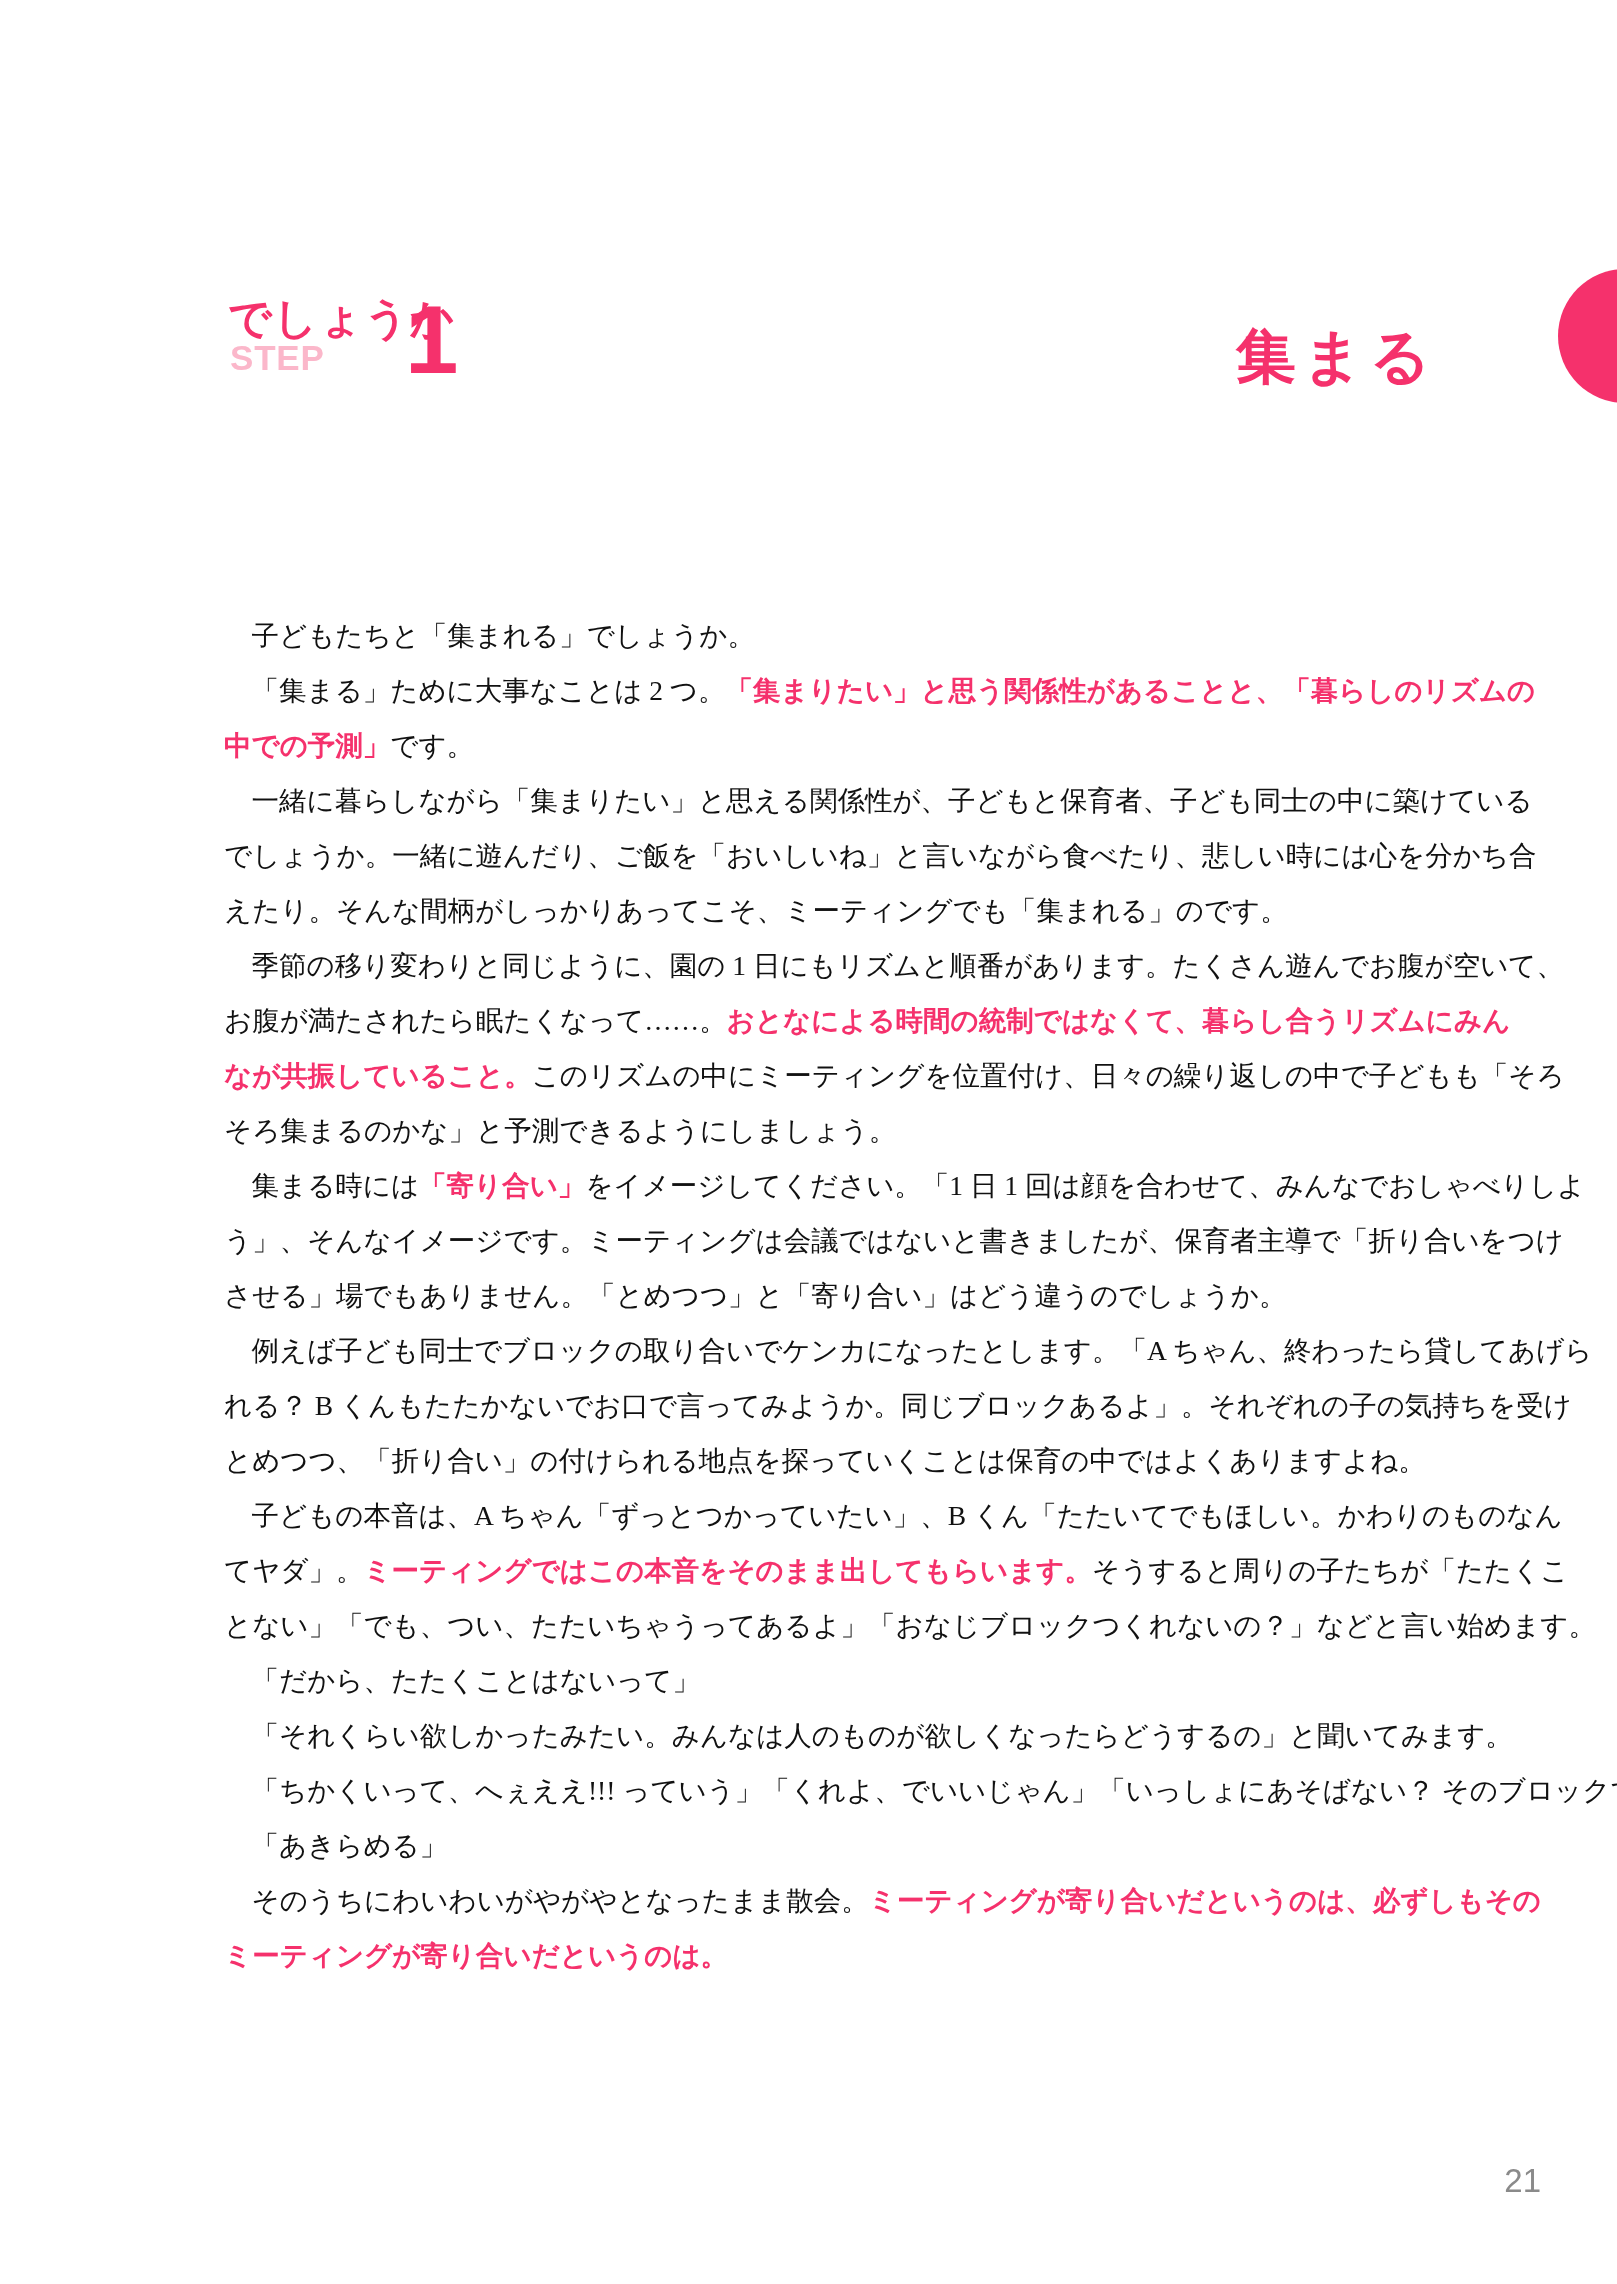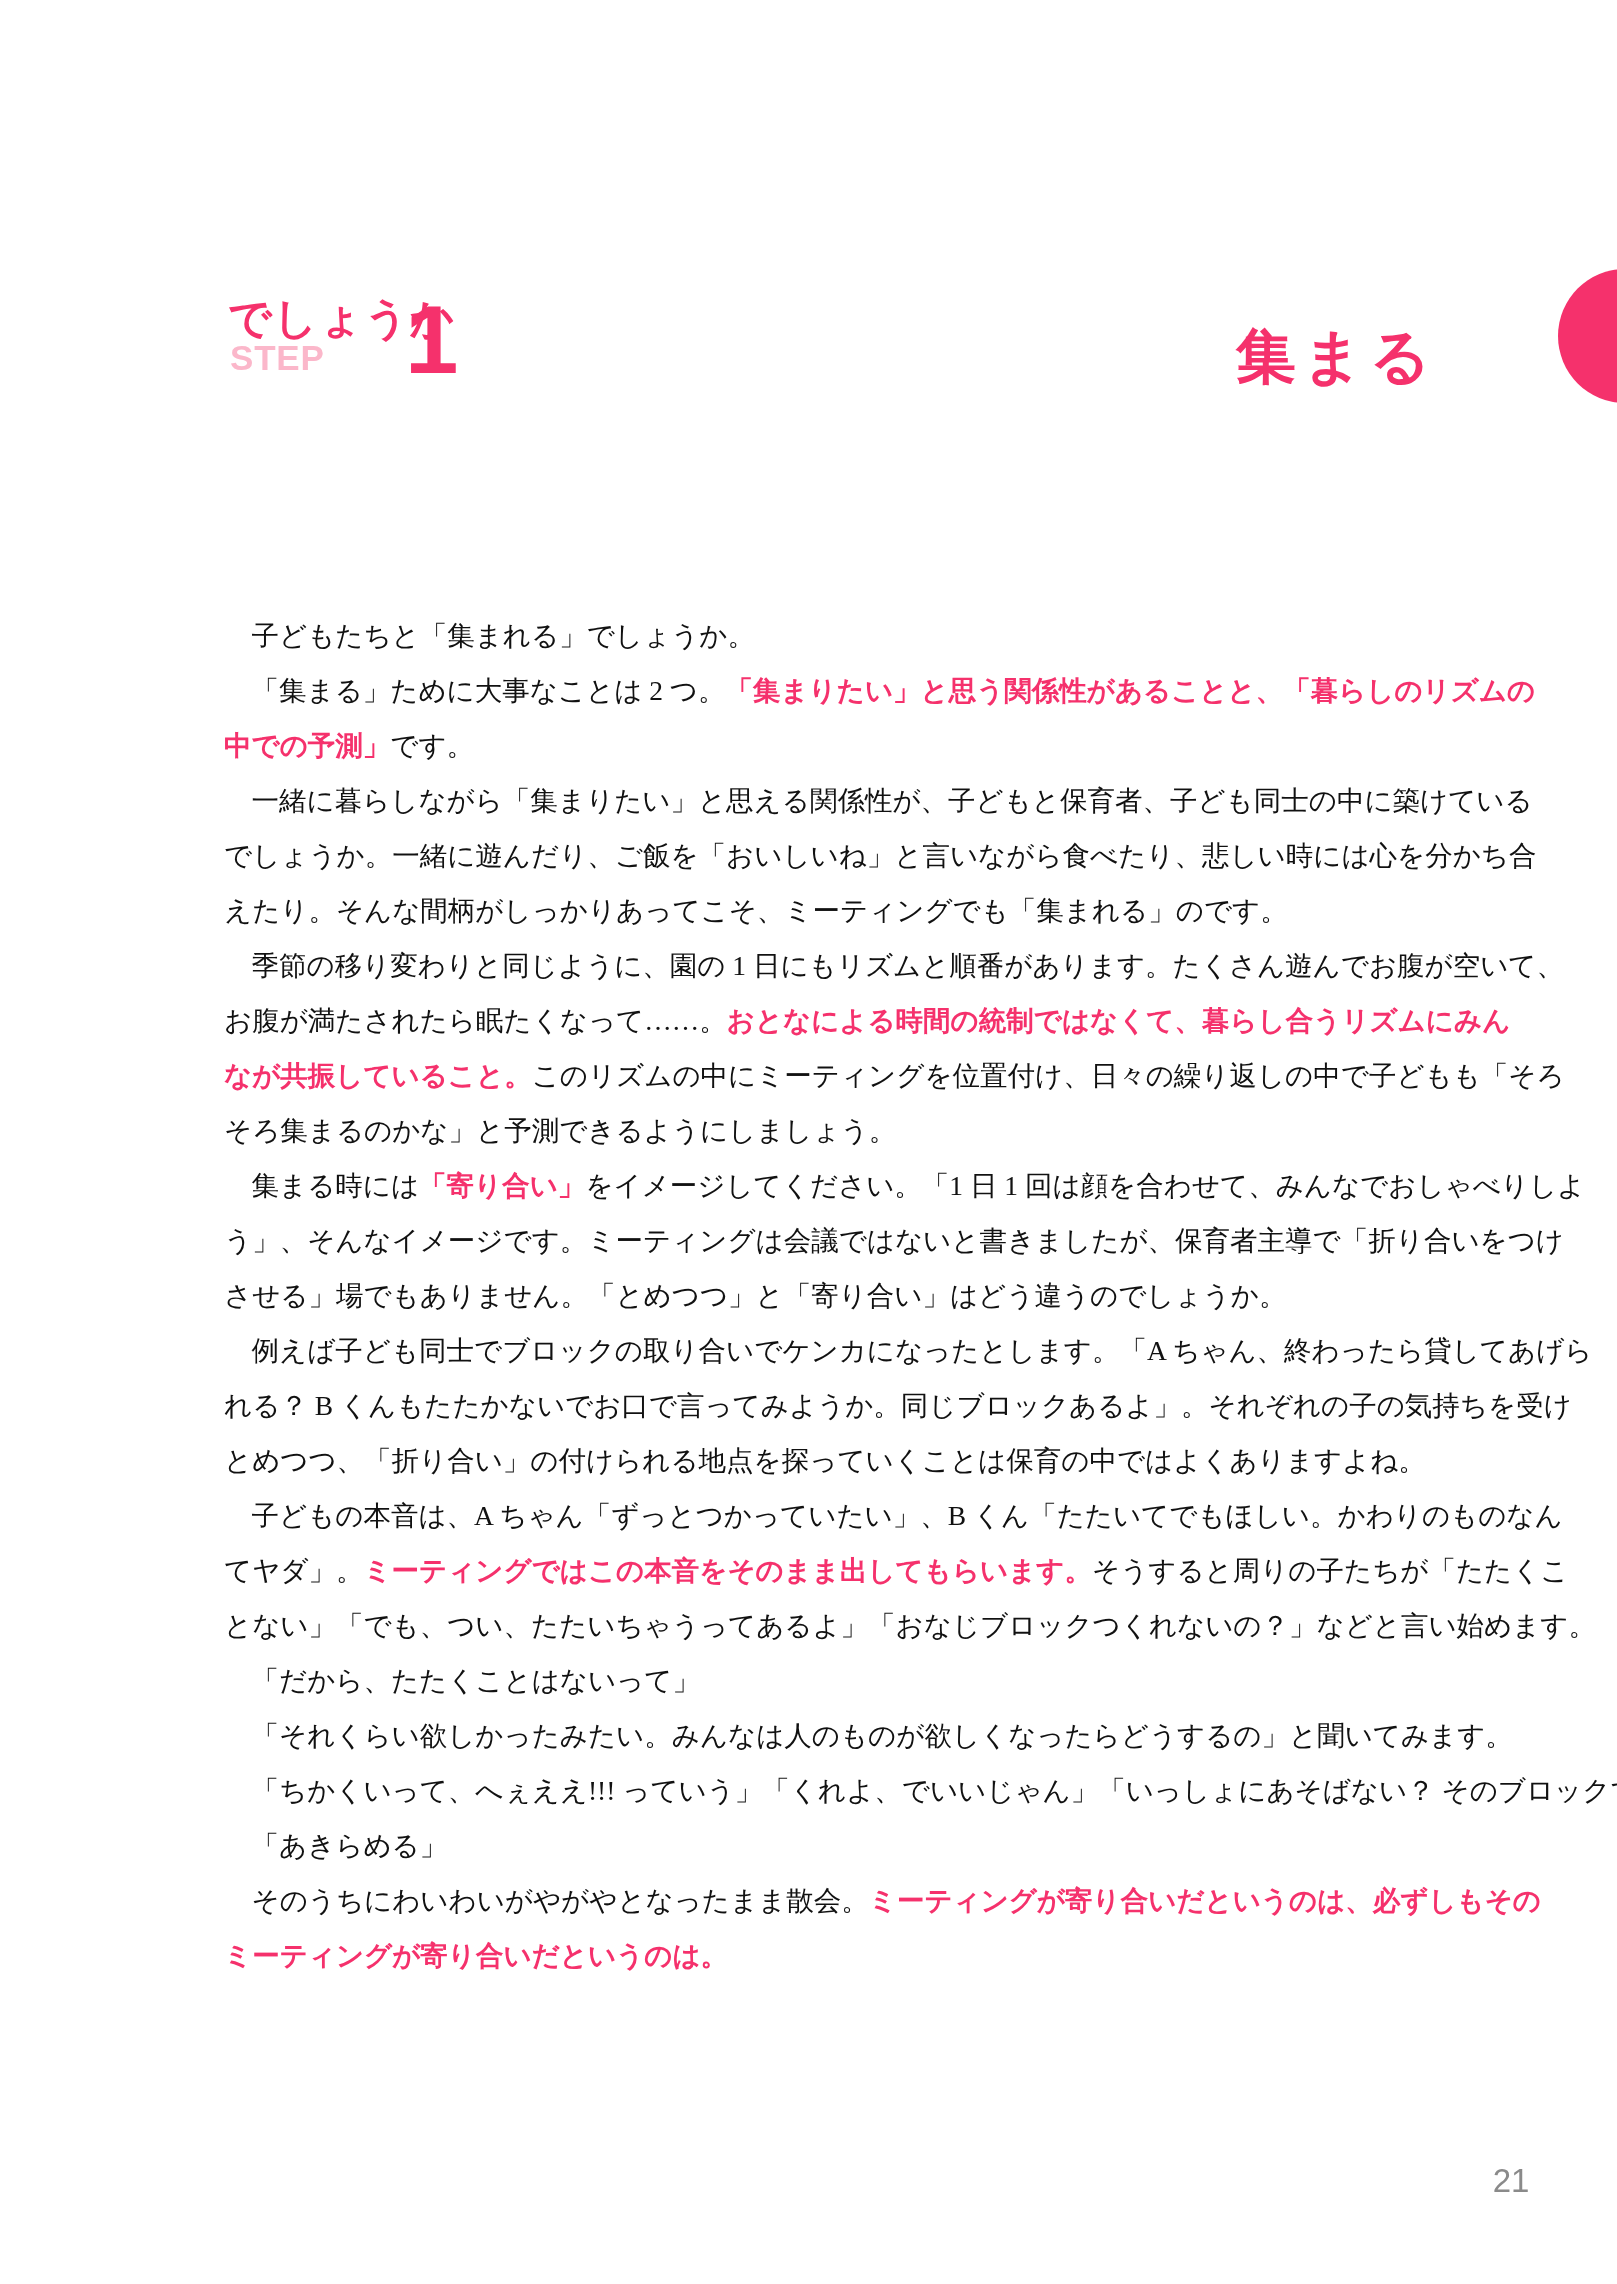--- a/index.html
+++ b/index.html
@@ -59,21 +59,21 @@
   .em{
     color:var(--accent);
     font-family:"Liberation Sans","DejaVu Sans",sans-serif;
     font-weight:700;
   }
   
   .page-number{
     position:absolute;left:1481px;top:2164px;width:60px;
     font-family:"Liberation Sans","DejaVu Sans",sans-serif;
     font-size:33px;line-height:1;color:var(--pagenum);
-    text-align:center;
+    text-align:right;
   }
 </style>
 </head>
 <body>
 
 <div class="page">
 
   <div class="step-jp">でしょうか</div>
 
   <div class="step-en">STEP</div>

